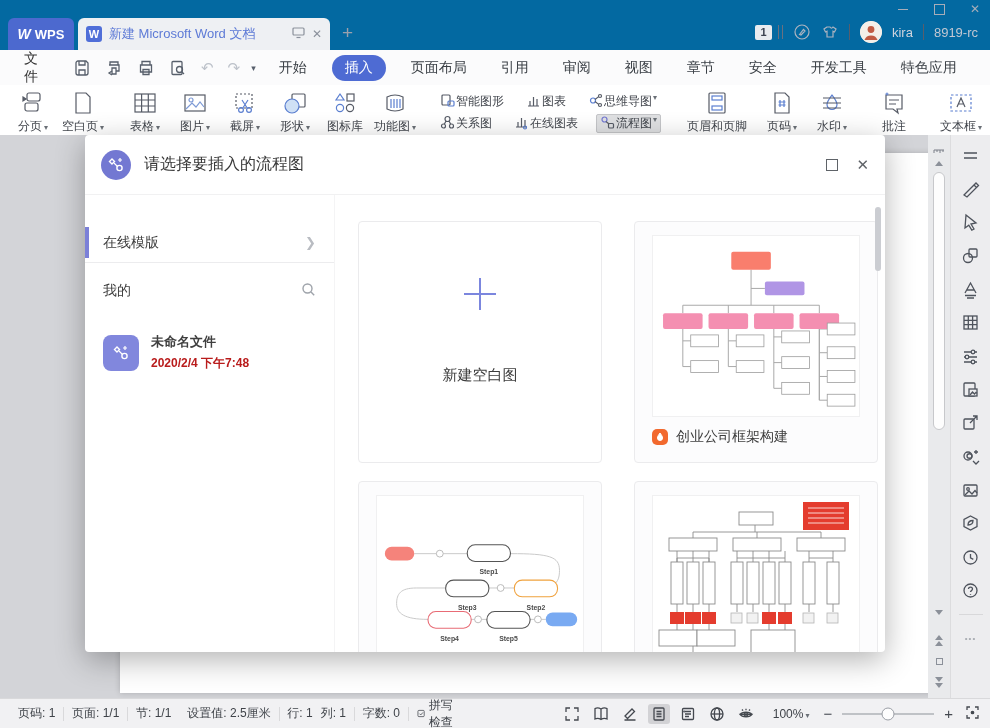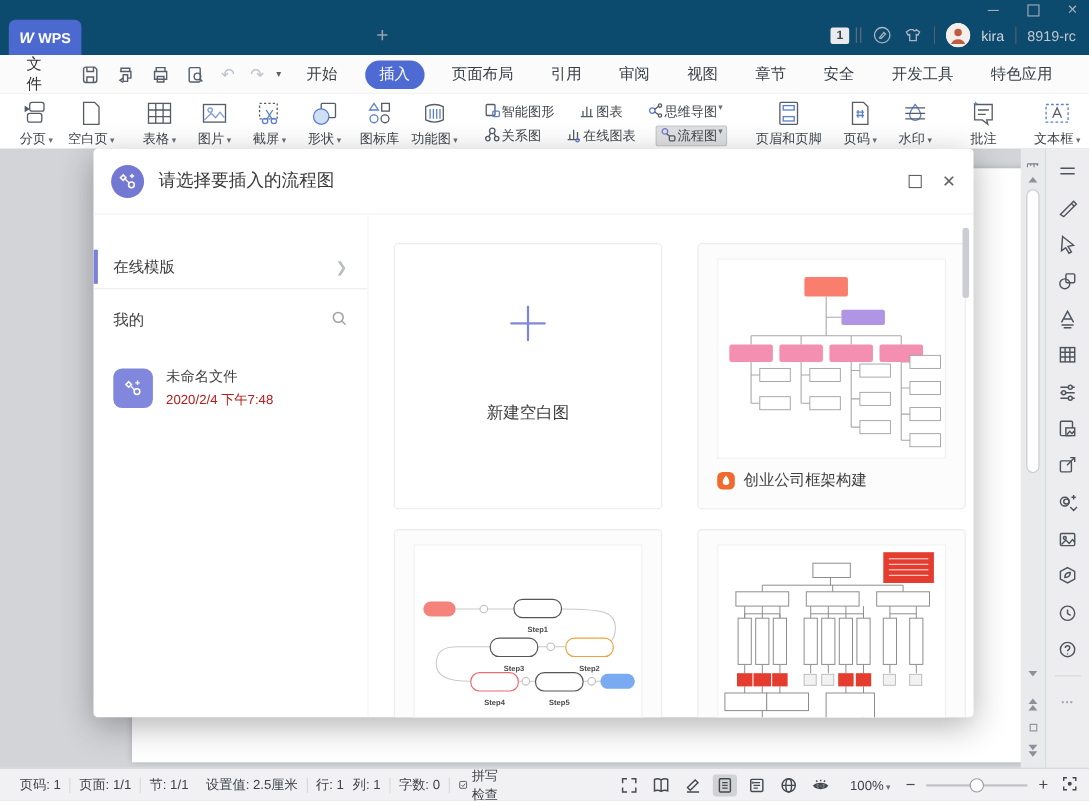--- a/index.html
+++ b/index.html
@@ -1,19 +1,19 @@
 <!DOCTYPE html>
 <html><head>
 <meta charset="utf-8">
 <style>
   * { margin:0; padding:0; box-sizing:border-box; }
   html,body { width:990px; height:728px; overflow:hidden; font-family:"Liberation Sans","DejaVu Sans",sans-serif; background:#d3d4d8; }
 
   
-  .titlebar { position:absolute; left:0; top:0; width:990px; height:50px; background:#0c4a6e; z-index:20; }
+  .titlebar { position:absolute; left:0; top:0; width:990px; height:50px; background:#0369a1; z-index:20; }
   .winctrl { position:absolute; top:2px; right:8px; display:flex; gap:22px; color:#a7adb9; font-size:13px; }
   .winctrl span { width:14px; height:14px; display:flex; align-items:center; justify-content:center; cursor:default; }
   .wc-min::before { content:""; width:10px; border-top:1.5px solid #a7adb9; }
   .wc-max::before { content:""; width:9px; height:9px; border:1.2px solid #a7adb9; }
   .wc-close::before { content:"✕"; font-size:12px; }
   .wps-tab { position:absolute; left:8px; bottom:0; width:66px; height:32px; background:#4c69cf; border-radius:6px 6px 0 0; display:flex; align-items:center; justify-content:center; gap:4px; color:#fff; font-size:13px; font-weight:bold; }
   .wps-w::before { content:"W"; font-style:italic; font-weight:bold; font-size:14px; }
   .doc-tab { position:absolute; left:78px; bottom:0; width:252px; height:32px; background:#eef0f3; border-radius:6px 6px 0 0; display:flex; align-items:center; padding:0 8px; gap:7px; }
   .doc-w { width:16px; height:16px; background:#4f6ed8; border-radius:3px; color:#fff; font-size:11px; font-weight:bold; display:flex; align-items:center; justify-content:center; }
   .doc-w::before { content:"W"; }
@@ -99,21 +99,21 @@
   .dlg-body { flex:1; display:flex; overflow:hidden; position:relative; }
   .dlg-side { width:250px; border-right:1px solid #f4f4f5; padding-top:28px; }
   .side-row { position:relative; height:40px; display:flex; align-items:center; padding:0 18px; font-size:14px; color:#3d3d3d; }
   .side-row.sel { border-bottom:1px solid #ececee; }
   .side-row.sel::before { content:""; position:absolute; left:0; top:4px; bottom:4px; width:4px; background:#7b80d8; }
   .side-chevron { margin-left:auto; color:#b9bcc2; font-size:13px; }
   .side-chevron::before { content:"❯"; }
   .side-search { margin-left:auto; }
   .side-search svg { width:15px; height:15px; stroke:#9ea3aa; fill:none; stroke-width:1.4; }
   .side-row.mine { margin-top:8px; }
-  .file-item { display:flex; align-items:center; gap:12px; padding:0 18px; margin-top:22px; }
+  .file-item { display:flex; align-items:center; gap:12px; padding:0 18px; margin-top:22px;font-weight:bold; }
   .file-ic { width:36px; height:36px; border-radius:8px; background:#8187dd; display:flex; align-items:center; justify-content:center; }
   .file-name { font-size:13px; color:#3f3f3f; }
   .file-time { font-size:12px; color:#b91c1c; margin-top:4px; }
   .dlg-main { flex:1; padding:26px 0 0 23px; position:relative; }
   .cards { display:grid; grid-template-columns:244px 244px; grid-auto-rows:242px; gap:18px 32px; }
   .card { border:1px solid #ebebed; border-radius:4px; background:#fcfcfd; overflow:hidden; }
   .card.blank { background:#fff; display:flex; flex-direction:column; align-items:center; }
   .plus { margin-top:52px; width:40px; height:40px; position:relative; }
   .plus::before, .plus::after { content:""; position:absolute; background:#7b86de; }
   .plus::before { left:19px; top:4px; width:2px; height:32px; }
@@ -153,20 +153,29 @@
 
 <div class="titlebar">
   <div class="winctrl">
     <span class="wc-min"></span>
     <span class="wc-max"></span>
     <span class="wc-close"></span>
   </div>
   <div class="wps-tab">
     <span class="wps-w"></span>
     <span>WPS</span>
+  </div>
+  <div class="doc-tab">
+    <span class="doc-w"></span>
+    <span class="doc-tab-label">新建 Microsoft Word 文档</span>
+    <span class="tab-monitor"><svg width="13" height="12" viewBox="0 0 13 12">
+          <rect x="1" y="1" width="11" height="7" rx="1" stroke="#8b919c" fill="none" stroke-width="1.2"></rect>
+          <path d="M4.5 10.5 h4" stroke="#8b919c" stroke-width="1.2"></path>
+        </svg></span>
+    <span class="tab-close">✕</span>
   </div>
   <div class="newtab"></div>
   <div class="tb-right">
     <span class="tab-badge">1</span>
     <span class="tab-badge-bars"></span>
     <span class="ticon"><svg viewBox="0 0 18 18">
           <circle cx="9" cy="9" r="7"></circle>
           <path d="M6.5 11.5 l4-5 1.5 1.5 -4 4z"></path>
         </svg></span>
     <span class="ticon"><svg viewBox="0 0 18 18">

